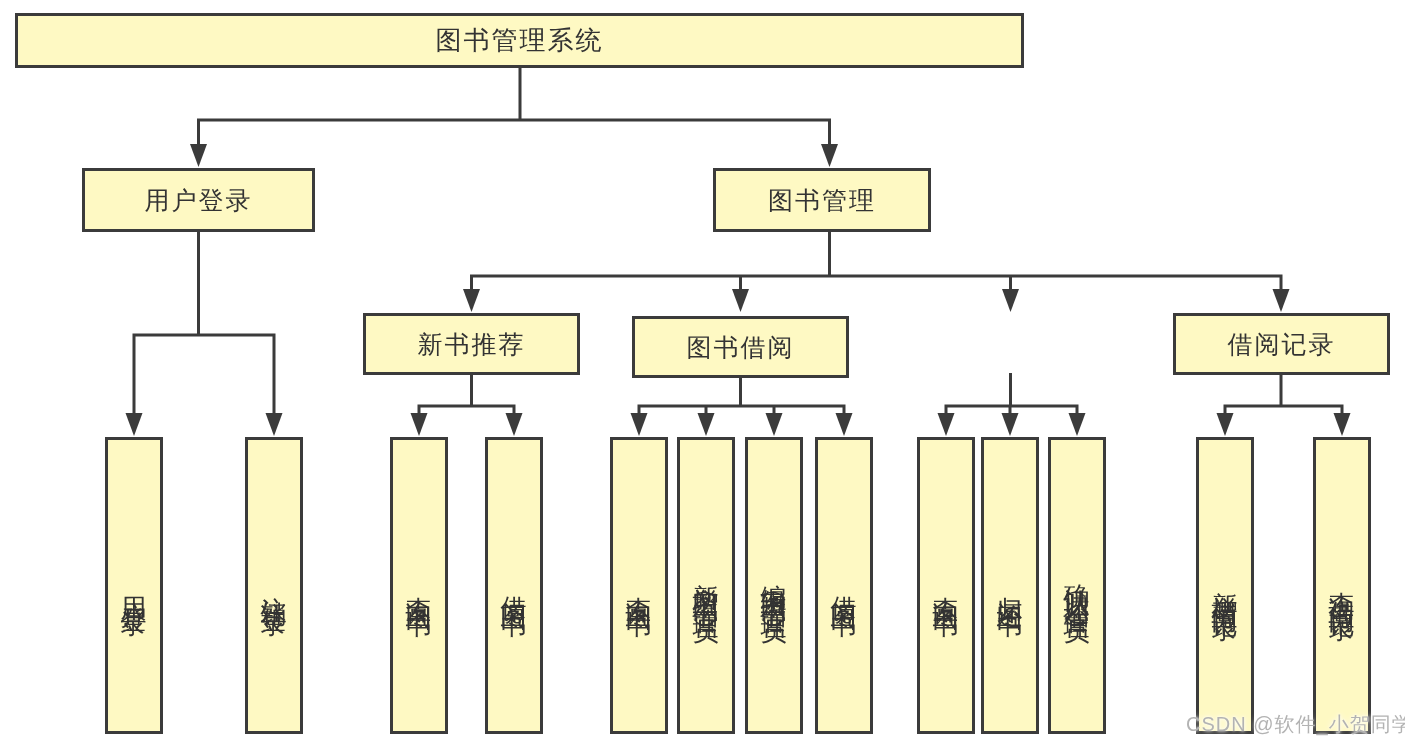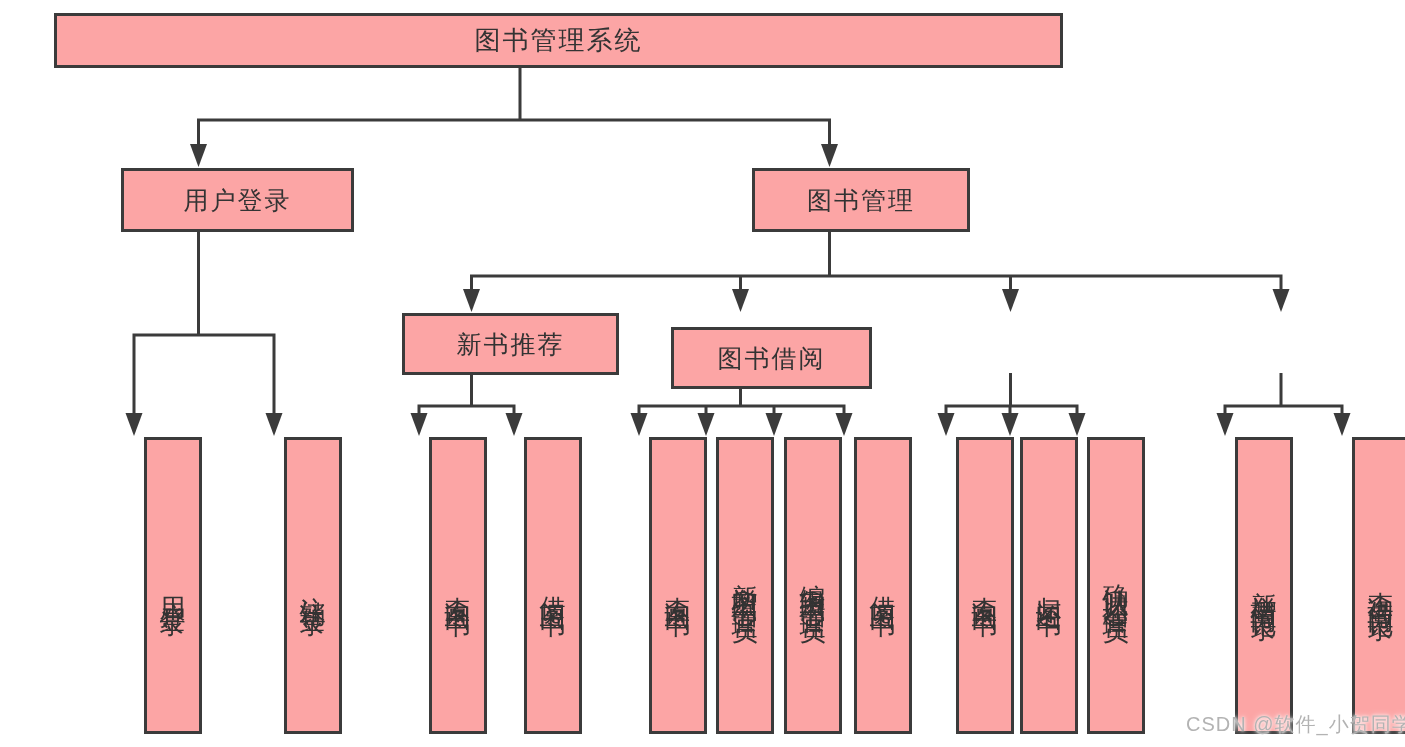--- a/index.html
+++ b/index.html
@@ -19,26 +19,25 @@
   svg.connectors {
     position: absolute;
     left: 0; top: 0;
     width: 1405px; height: 747px;
     z-index: 1;
   }
   .box {
     position: absolute;
     box-sizing: border-box;
     border: 3px solid #3b3b3b;
-    background: #fca5a5;
+    background: #fef9c3;
     display: flex;
     align-items: center;
     justify-content: center;
     z-index: 2;
-    margin-left: 39px;
   }
   .box .lbl {
     font-size: 25px;
     letter-spacing: 2px;
     color: #333333;
     white-space: nowrap;
   }
   .box.root .lbl { font-size: 26px; }
   .leaf .lbl {
     writing-mode: vertical-rl;
@@ -119,22 +118,25 @@
   <div class="box" style="left:82px; top:168px; width:233px; height:64px;">
     <span class="lbl">用户登录</span>
   </div>
   <div class="box" style="left:713px; top:168px; width:218px; height:64px;">
     <span class="lbl">图书管理</span>
   </div>
 
   <div class="box" style="left:363px; top:313px; width:217px; height:62px;">
     <span class="lbl">新书推荐</span>
   </div>
-  <div class="box" style="left:632px; top:327px; width:201px; height:62px;text-align:center;">
+  <div class="box" style="left:632px; top:316px; width:217px; height:62px;text-align:center;">
     <span class="lbl">图书借阅</span>
+  </div>
+  <div class="box" style="left:1173px; top:313px; width:217px; height:62px;">
+    <span class="lbl">借阅记录</span>
   </div>
 
   <div class="box leaf" style="left:105px; top:437px; width:58px; height:297px;">
     <span class="lbl">用户登录</span>
   </div>
   <div class="box leaf" style="left:245px; top:437px; width:58px; height:297px;">
     <span class="lbl">注销登录</span>
   </div>
 
   <div class="box leaf" style="left:390px; top:437px; width:58px; height:297px;">

